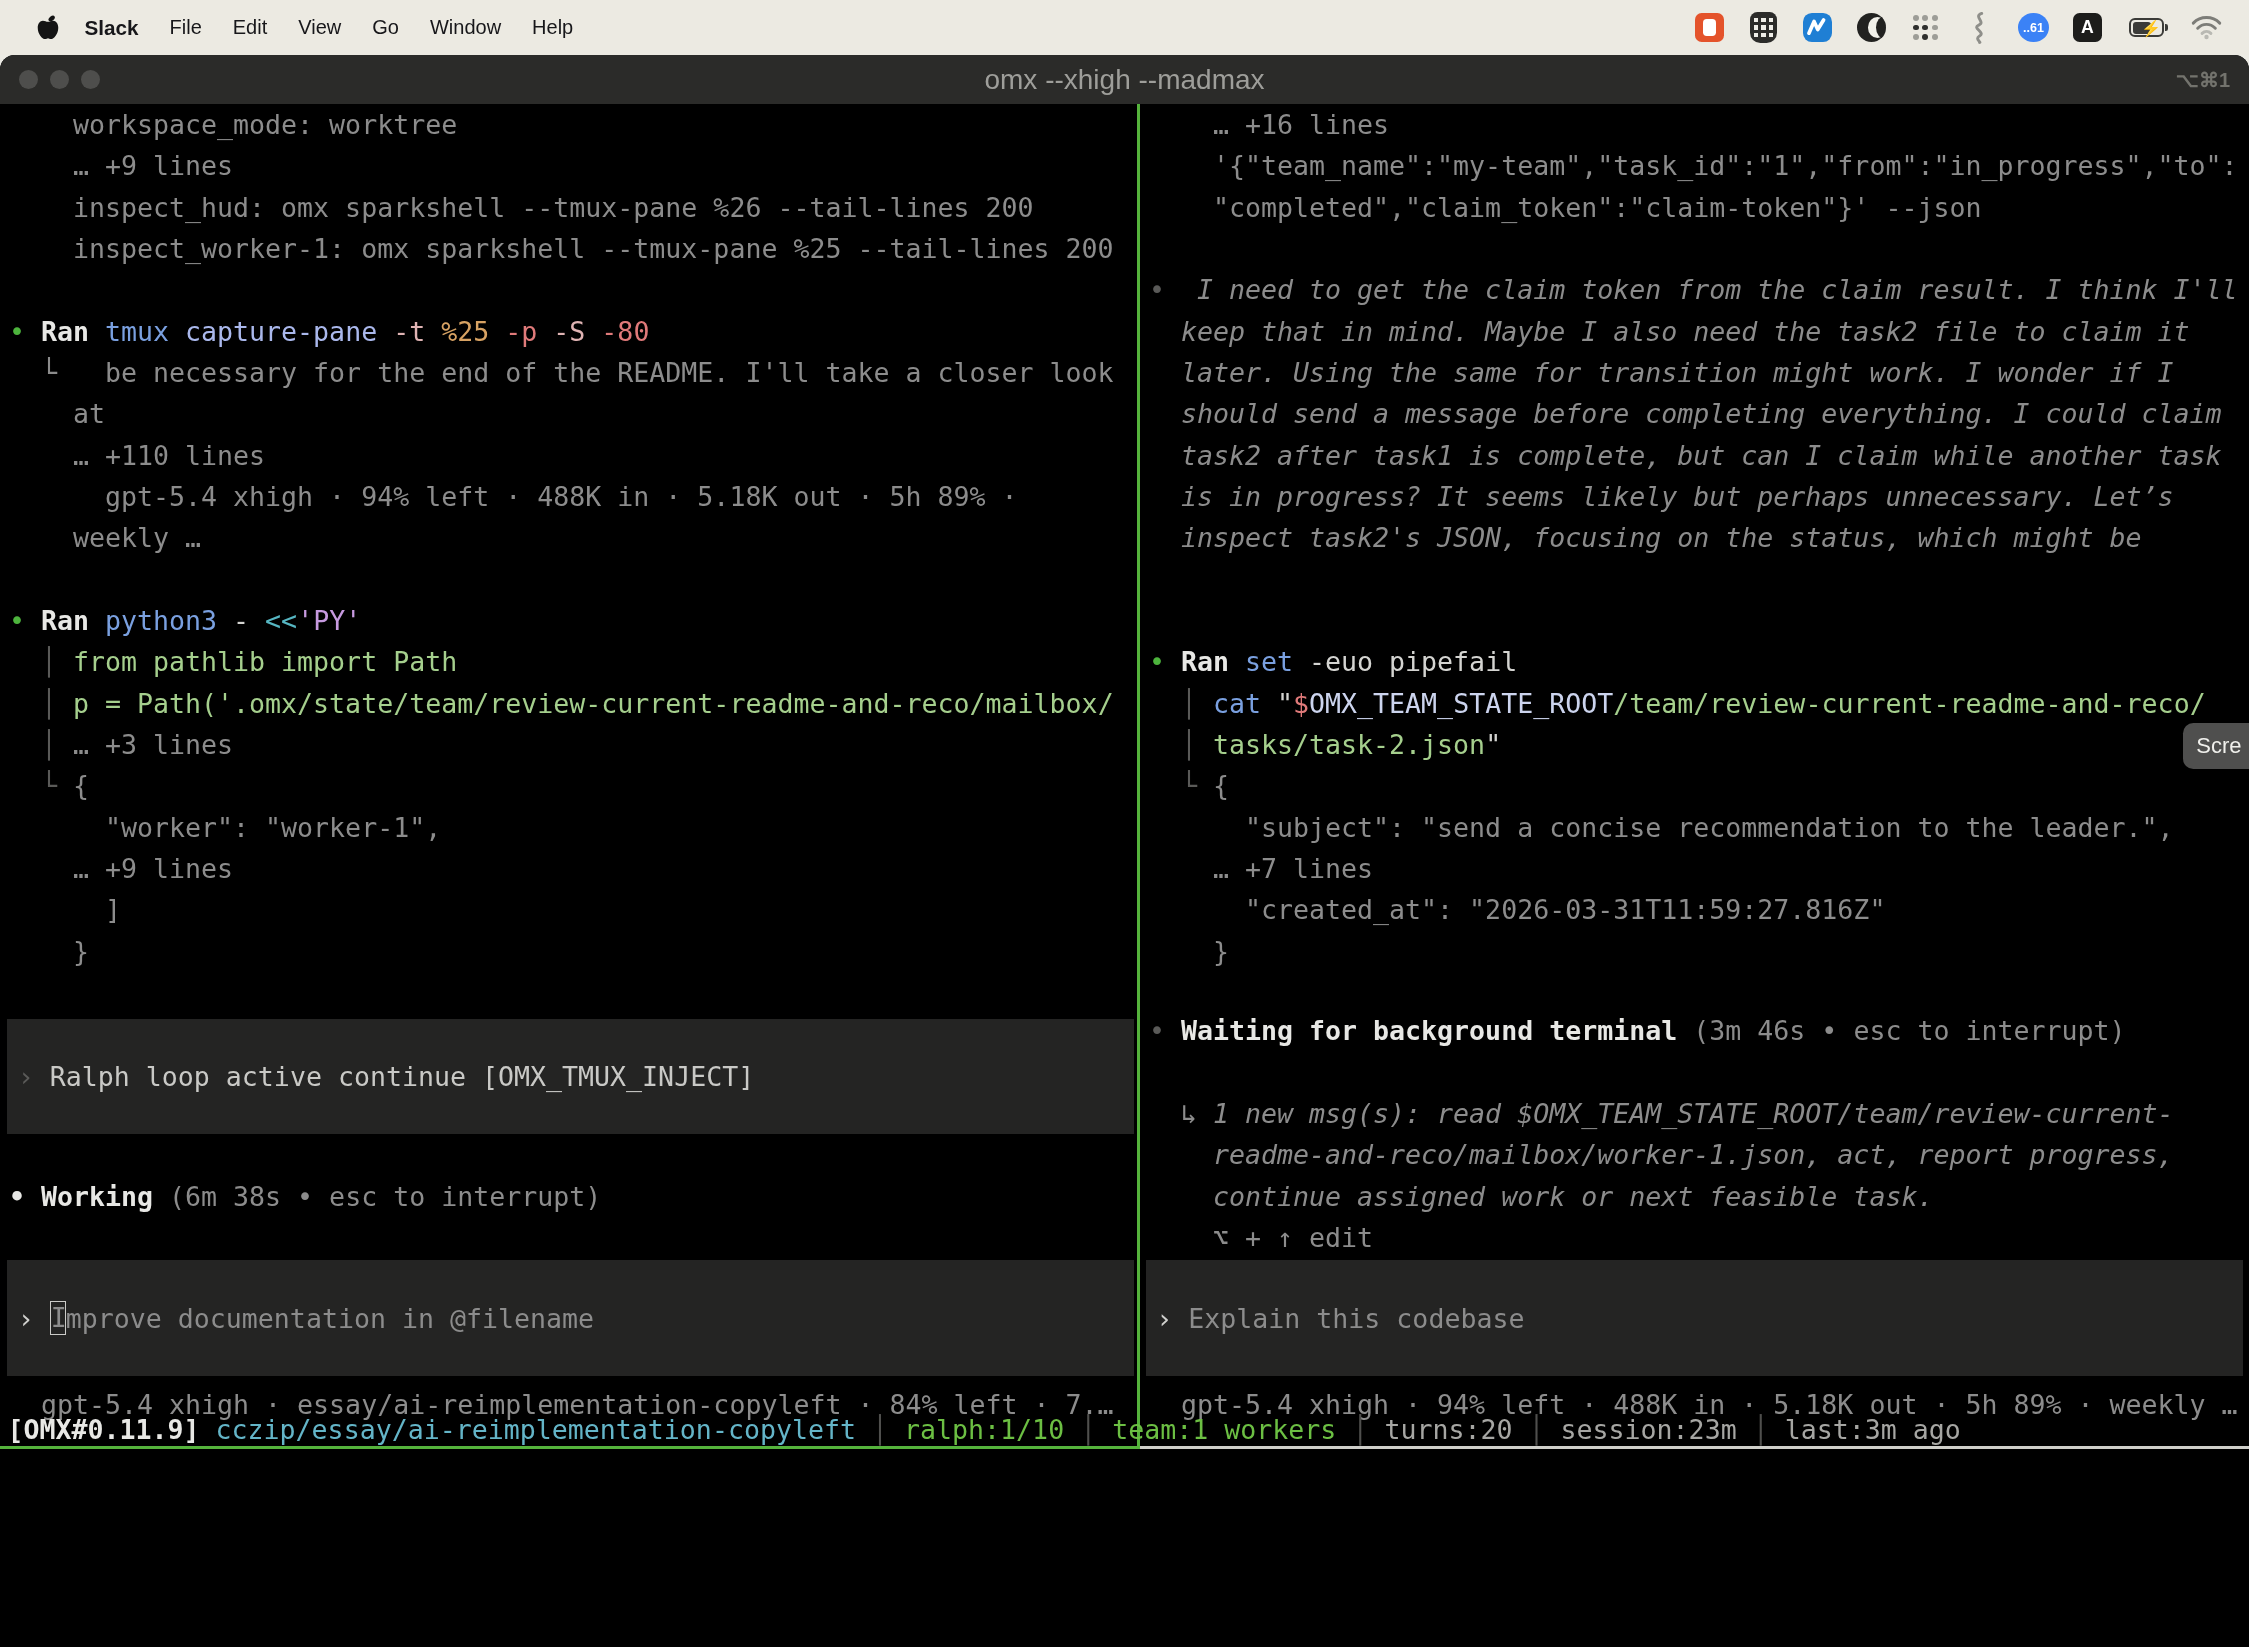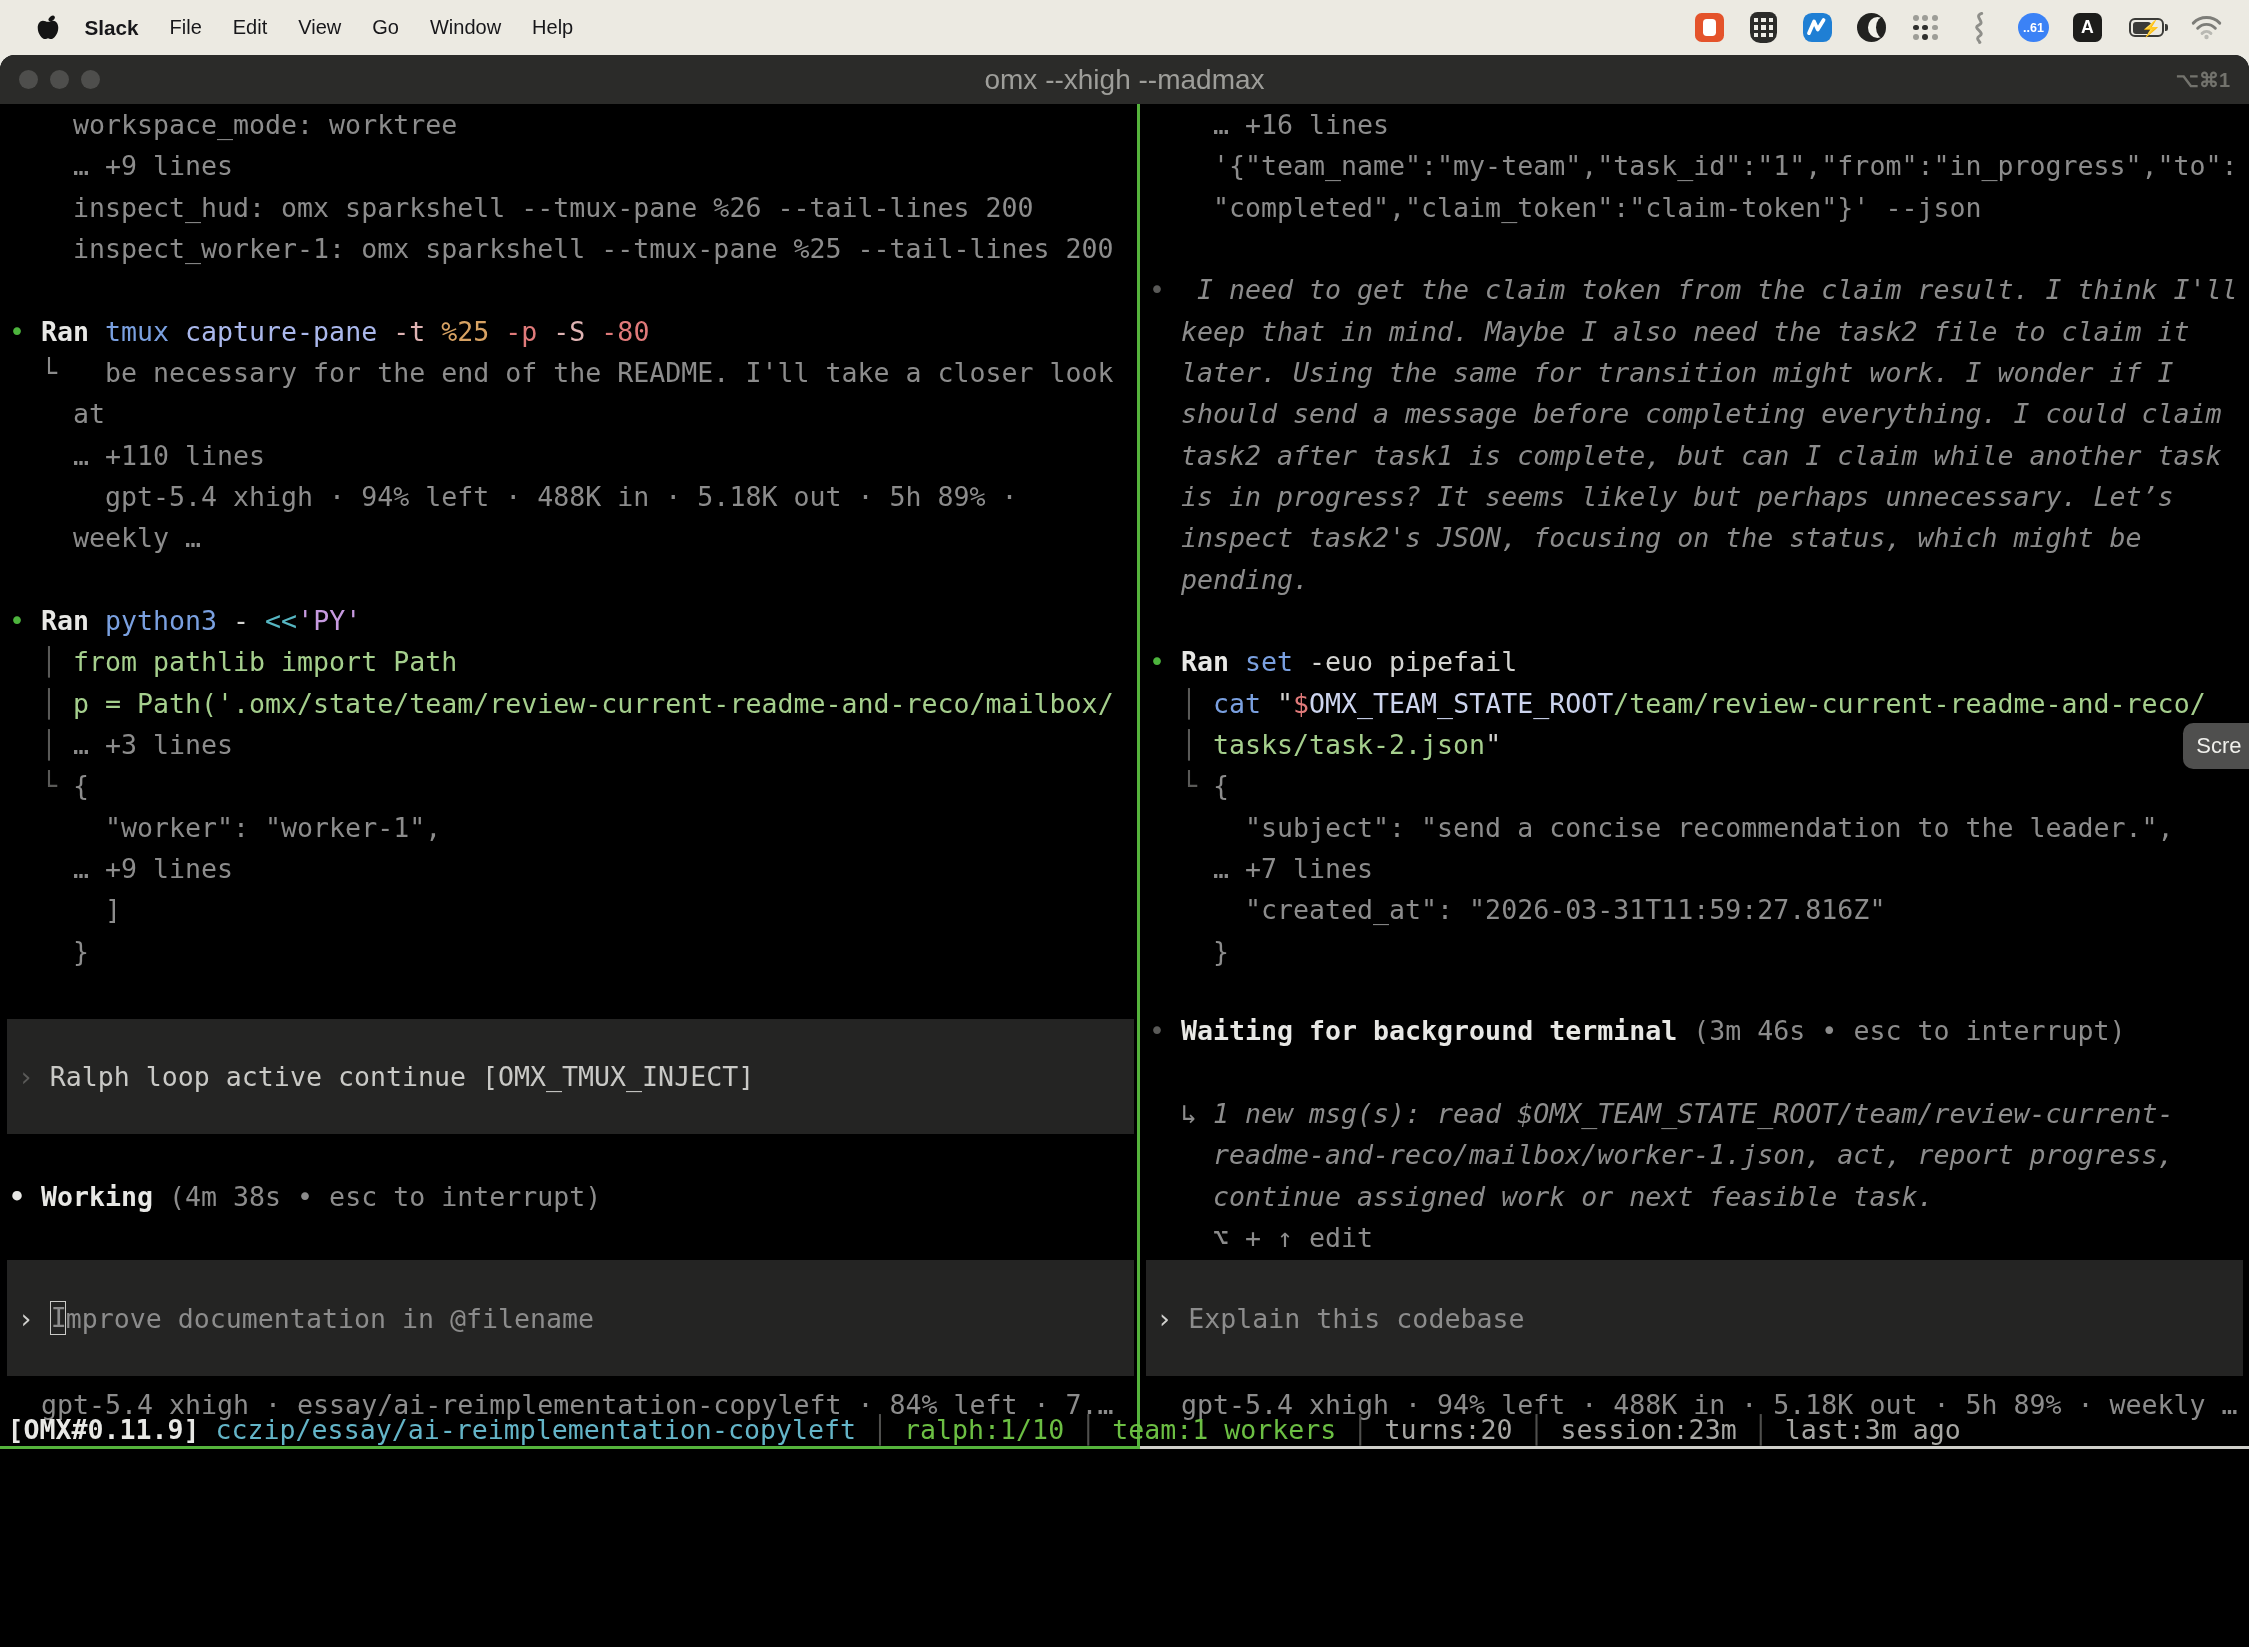--- a/index.html
+++ b/index.html
@@ -217,40 +217,39 @@
       <div class="ln" style="top:579px"><span class="dim">  │ </span><span class="grn">p = Path('.omx/state/team/review-current-readme-and-reco/mailbox/</span></div>
       <div class="ln" style="top:620px"><span class="dim">  │ </span><span>… +3 lines</span></div>
       <div class="ln" style="top:661px"><span class="dim">  └ </span><span>{</span></div>
       <div class="ln" style="top:703px">      "worker": "worker-1",</div>
       <div class="ln" style="top:744px">    … +9 lines</div>
       <div class="ln" style="top:785px">      ]</div>
       <div class="ln" style="top:827px">    }</div>
 
       <div class="tbox" style="top:915px;height:115px;"><span class="dim">›</span><span style="color:#c9c9c6;"> Ralph loop active continue [OMX_TMUX_INJECT]</span></div>
 
-      <div class="ln" style="top:1072px"><span class="b">•</span><span class="b"> Working</span><span> (4m 38s • esc to interrupt)</span></div>
+      <div class="ln" style="top:1072px"><span class="b">•</span><span class="b"> Working</span><span> (6m 38s • esc to interrupt)</span></div>
 
       <div class="tbox" style="top:1156px;height:116px;"><span class="prompt">› </span><span class="cursor">I</span><span>mprove documentation in @filename</span></div>
 
       <div class="ln" style="top:1280px">  gpt-5.4 xhigh · essay/ai-reimplementation-copyleft · 84% left · 7.…</div>
     </div>
 
     <div class="pane pane-right">
       <div class="ln" style="top:0">    … +16 lines</div>
       <div class="ln" style="top:41px">    '{"team_name":"my-team","task_id":"1","from":"in_progress","to":</div>
       <div class="ln" style="top:83px">    "completed","claim_token":"claim-token"}' --json</div>
 
       <div class="ln" style="top:165px"><span class="dim">•</span><span class="it">  I need to get the claim token from the claim result. I think I'll</span></div>
       <div class="ln it" style="top:207px">  keep that in mind. Maybe I also need the task2 file to claim it</div>
       <div class="ln it" style="top:248px">  later. Using the same for transition might work. I wonder if I</div>
       <div class="ln it" style="top:289px">  should send a message before completing everything. I could claim</div>
       <div class="ln it" style="top:331px">  task2 after task1 is complete, but can I claim while another task</div>
       <div class="ln it" style="top:372px">  is in progress? It seems likely but perhaps unnecessary. Let’s</div>
       <div class="ln it" style="top:413px">  inspect task2's JSON, focusing on the status, which might be</div>
-      <div class="ln it" style="top:455px">  pending.</div>
 
       <div class="ln" style="top:537px"><span class="gbul">•</span><span class="b"> Ran</span><span class="blu"> set</span><span class="wht"> -euo pipefail</span></div>
       <div class="ln" style="top:579px"><span class="dim">  │ </span><span class="blu">cat</span><span class="wht"> "</span><span class="red">$</span><span class="pallav">OMX_TEAM_STATE_ROOT</span><span class="grn">/team/review-current-readme-and-reco/</span></div>
       <div class="ln" style="top:620px"><span class="dim">  │ </span><span class="grn">tasks/task-2.json</span><span class="wht">"</span></div>
       <div class="ln" style="top:661px"><span class="dim">  └ </span><span>{</span></div>
       <div class="ln" style="top:703px">      "subject": "send a concise recommendation to the leader.",</div>
       <div class="ln" style="top:744px">    … +7 lines</div>
       <div class="ln" style="top:785px">      "created_at": "2026-03-31T11:59:27.816Z"</div>
       <div class="ln" style="top:827px">    }</div>
 

